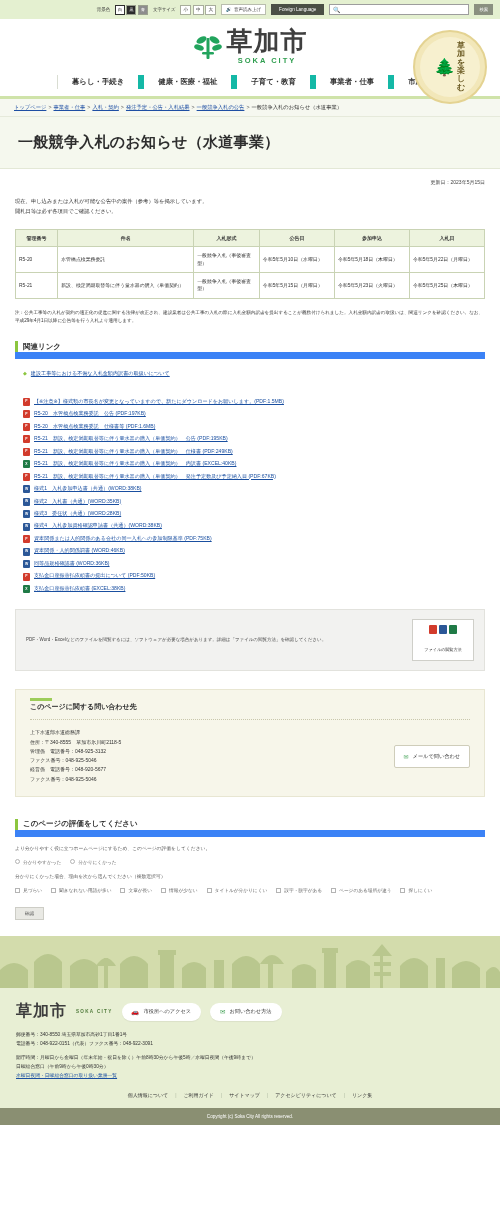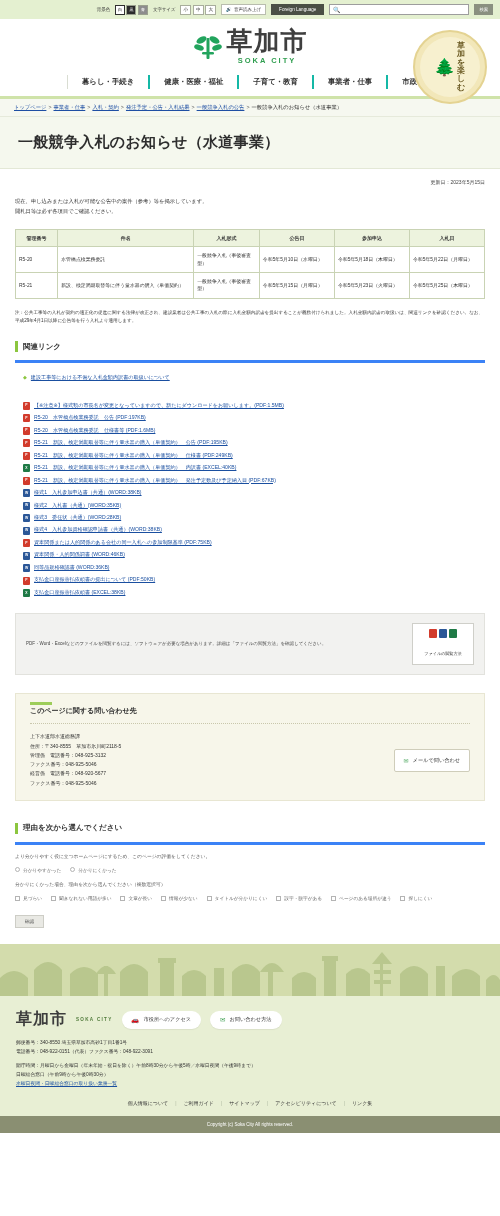--- a/index.html
+++ b/index.html
@@ -87,21 +87,21 @@
     font-size: 7.5px; color: #2f9e4f; letter-spacing: 2px;
     margin-top: 2px; font-weight: bold;
   }
   .gnav {
     display: flex; justify-content: center; align-items: stretch;
     padding: 3px 0 7px;
   }
   .gnav-item {
     font-size: 7.4px; font-weight: bold; color: #333;
     padding: 2px 14px; white-space: nowrap;
-    border-right: 2px solid #14b8a6;
+    border-right: 6px solid #14b8a6;
   }
   .gnav-item:first-child { border-left: 1px solid #d9ddd2; }
   .badge-seal {
     position: absolute; right: 13px; top: 11px;
     width: 74px; height: 74px; border-radius: 50%;
     background: #f2e7b9; border: 2px solid #e4d392;
     display: flex; align-items: center; justify-content: center;
   }
   .seal-inner {
     width: 60px; height: 60px; border-radius: 50%;
@@ -168,22 +168,22 @@
   .col-type { width: 14%; }
   .col-date { width: 16%; }
 
   .note {
     font-size: 4.6px; line-height: 1.8; color: #333; margin-bottom: 16px;
   }
 
   
   .sec-head {
     display: flex; align-items: center; gap: 5px;
-    border-bottom: 3px solid #3b82f6;
-    padding-bottom: 8px; margin-bottom: 8px;
+    border-bottom: 7px solid #3b82f6;
+    padding-bottom: 0; margin-bottom: 8px;
   }
   .sec-head::before {
     content: ""; display: block;
     width: 3px; height: 11px; background: #8cc63f;
   }
   .sec-head span { font-size: 7.5px; font-weight: bold; color: #333; }
 
   
   .link-list { list-style: none; margin-bottom: 16px; }
   .link-list li {
@@ -536,21 +536,21 @@
       </div>
       <div class="mail-btn">
         <span class="mail-ico">✉</span>
         <span>メールで問い合わせ</span>
       </div>
     </div>
   </section>
 
   <section class="survey">
     <div class="sec-head">
-      <span>理由を次から選んでください</span>
+      <span>このページの評価をしてください</span>
     </div>
     <p class="survey-q">より分かりやすく役に立つホームページにするため、このページの評価をしてください。</p>
     <div class="opt-row">
       <label class="opt">
         <span class="radio"></span>
         <span>分かりやすかった</span>
       </label>
       <label class="opt">
         <span class="radio"></span>
         <span>分かりにくかった</span>

